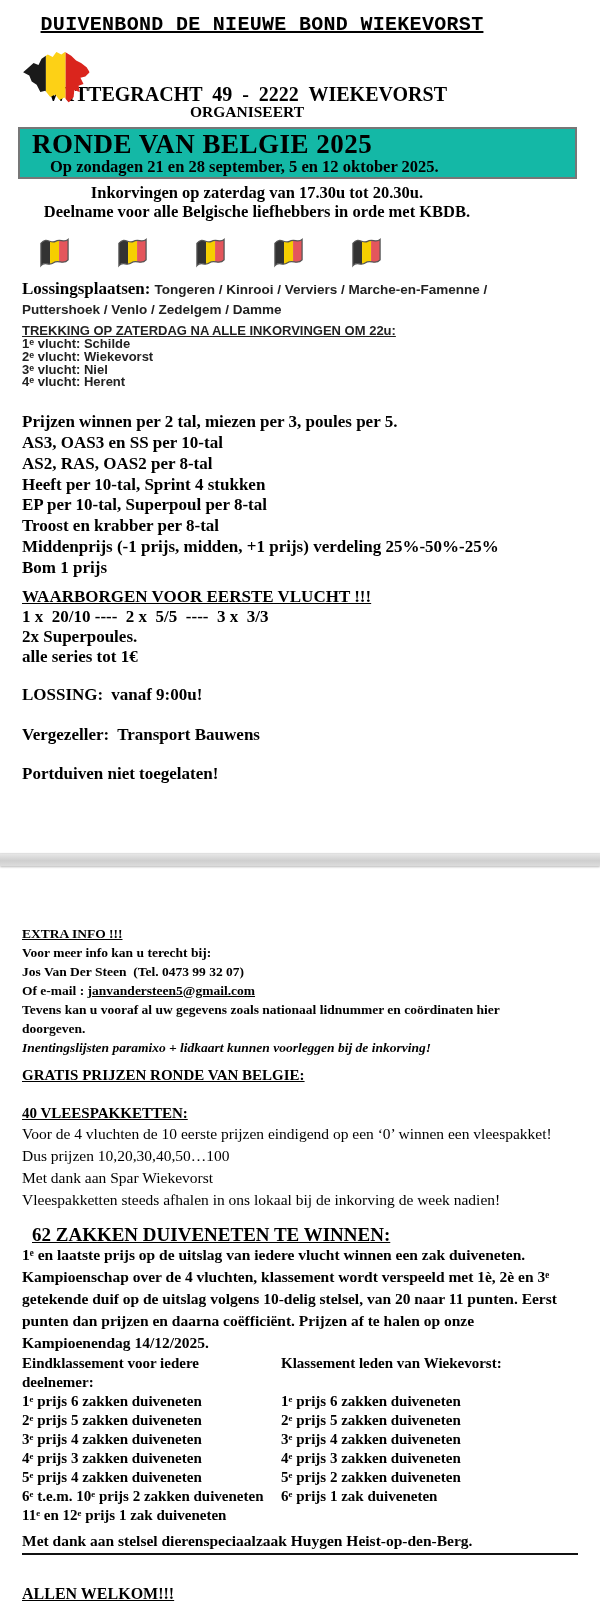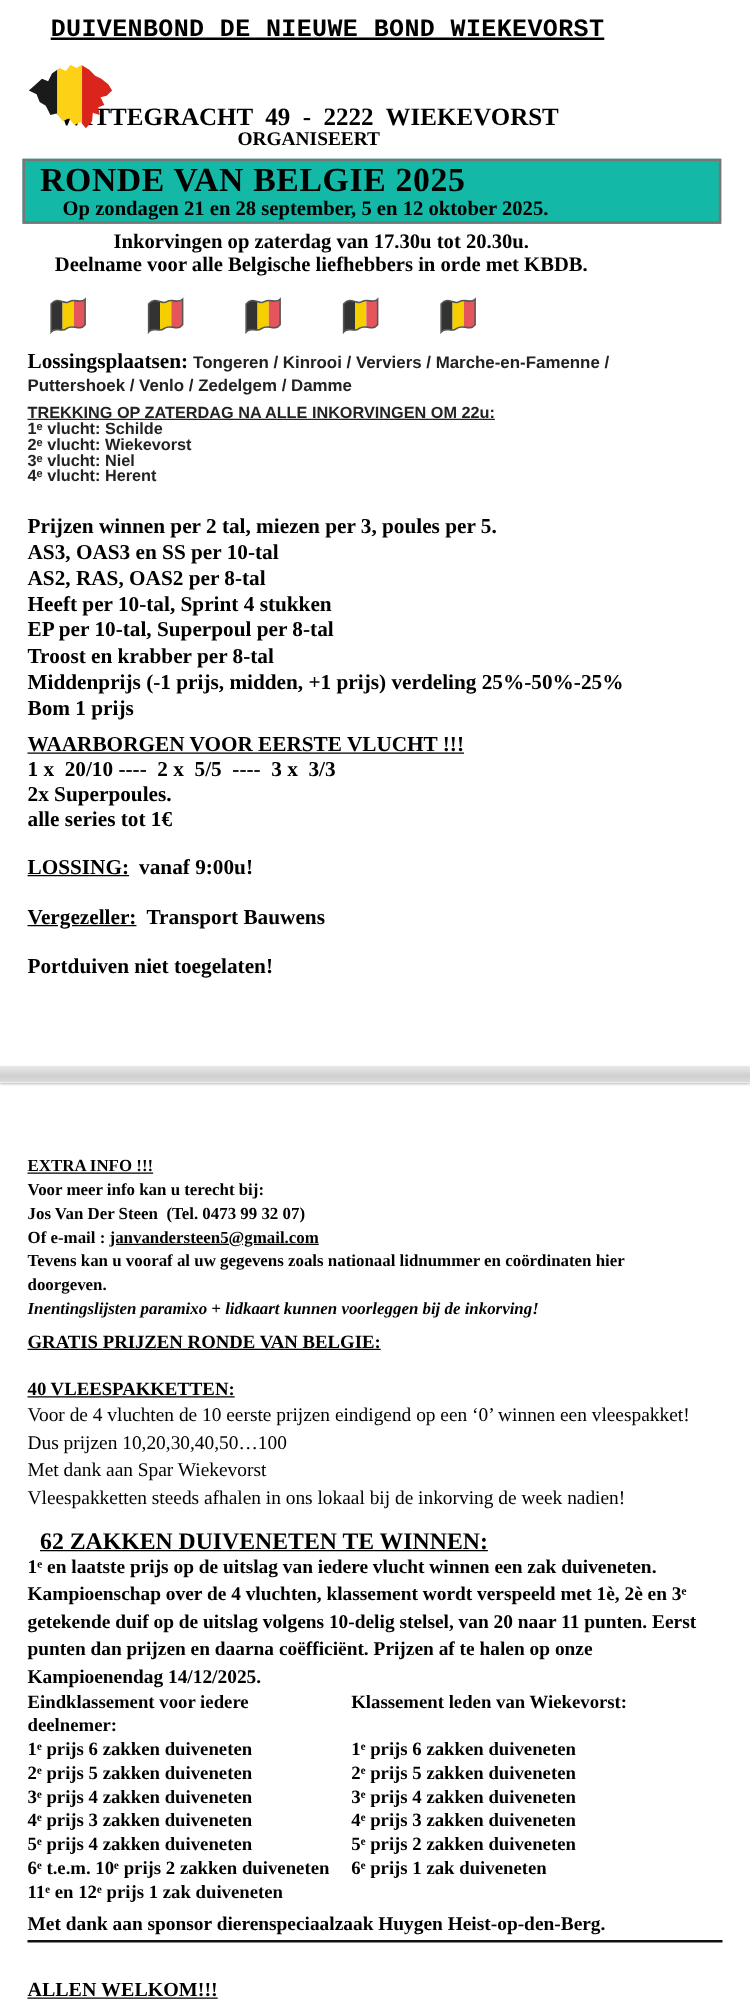--- a/index.html
+++ b/index.html
@@ -4,21 +4,21 @@
 <style>
   * { margin:0; padding:0; box-sizing:border-box; }
   html,body { background:#ffffff; }
   body {
     width:600px; height:1612px; position:relative; overflow:hidden;
     font-family:"Liberation Serif","DejaVu Serif","DejaVu Sans",serif;
     color:#000;
   }
   .page { position:relative; width:600px; height:1612px; padding:0 22px; }
   .pre { white-space:pre-wrap; }
-  .u { text-decoration:underline; }
+  .u { }
 
   .club-title {
     padding-top:12px; width:480px; text-align:center;
     font-size:20px; line-height:26px; font-weight:bold; text-decoration:underline;
     letter-spacing:0.3px;
     font-family:Liberation Mono, monospace;
   }
   .map-logo { position:absolute; left:20px; top:44px; width:74px; height:64px; }
   .address-line { margin-top:47px; width:450px; text-align:center;
     font-size:20px; line-height:18px; font-weight:bold; white-space:pre-wrap; }
@@ -247,18 +247,18 @@
         <div class="col-spacer"></div>
         <div class="col-item">1ᵉ prijs 6 zakken duiveneten</div>
         <div class="col-item">2ᵉ prijs 5 zakken duiveneten</div>
         <div class="col-item">3ᵉ prijs 4 zakken duiveneten</div>
         <div class="col-item">4ᵉ prijs 3 zakken duiveneten</div>
         <div class="col-item">5ᵉ prijs 2 zakken duiveneten</div>
         <div class="col-item">6ᵉ prijs 1 zak duiveneten</div>
       </div>
     </div>
 
-    <div class="sponsor">Met dank aan sponsor dierenspeciaalzaak Huygen Heist-op-den-Berg.</div>
+    <div class="sponsor">Met dank aan stelsel dierenspeciaalzaak Huygen Heist-op-den-Berg.</div>
 
     <div class="welkom">ALLEN WELKOM!!!</div>
 
   </div>
 </div>
 
 </body></html>

